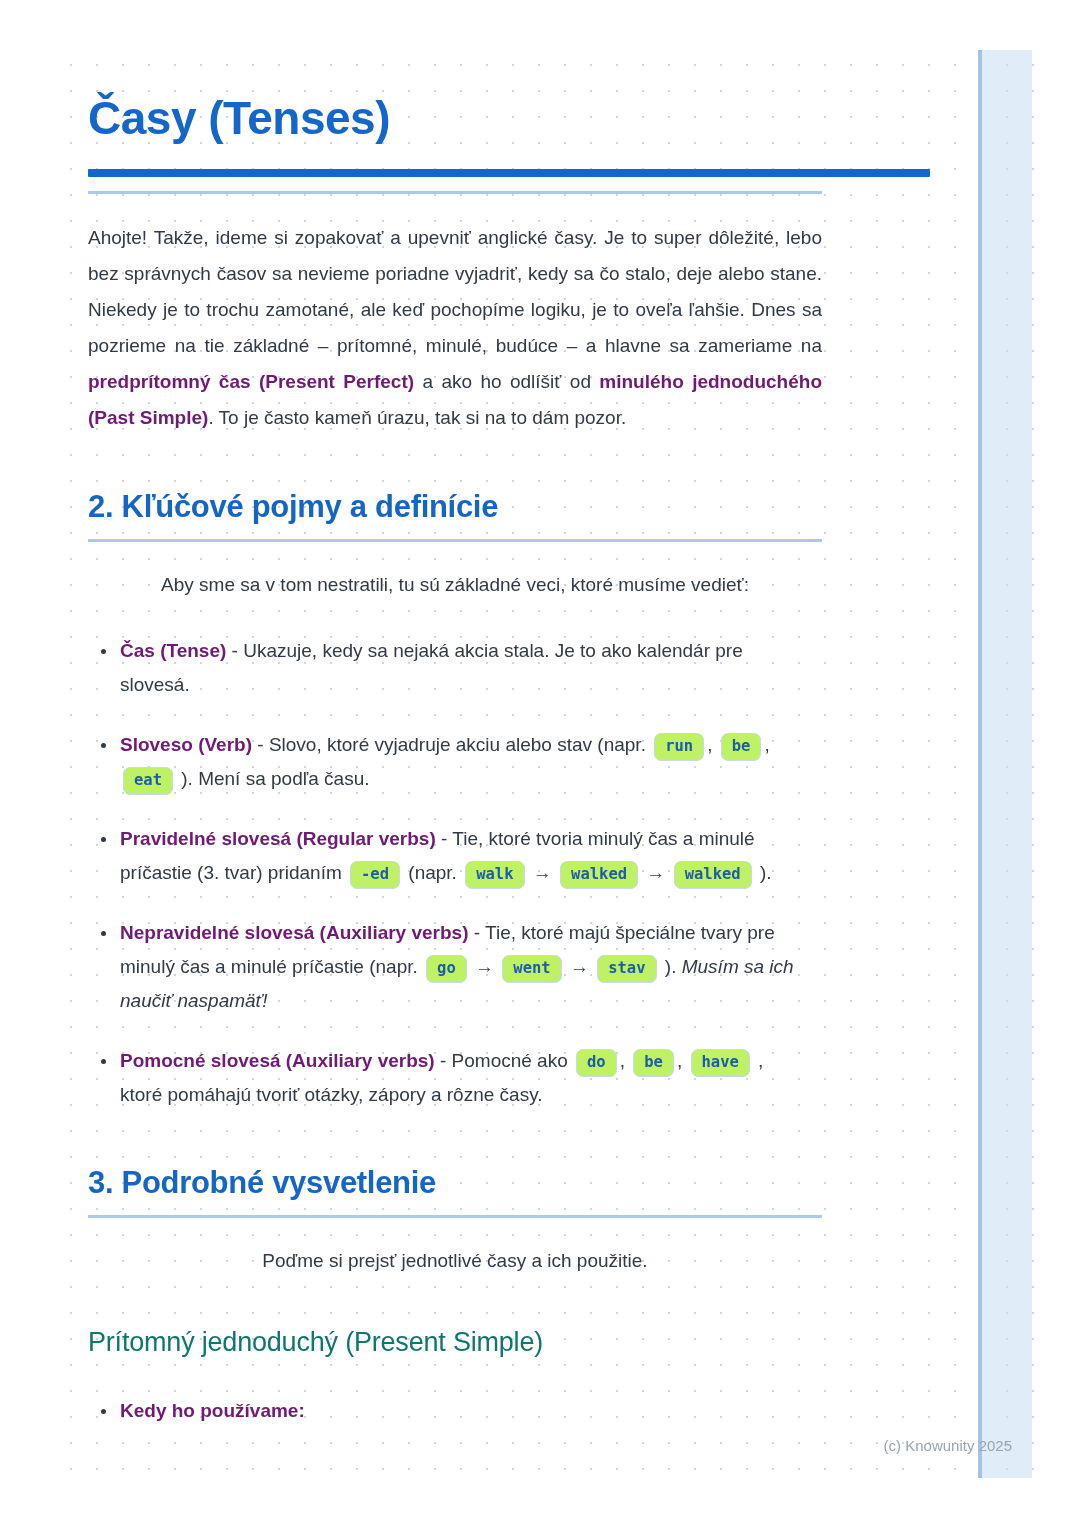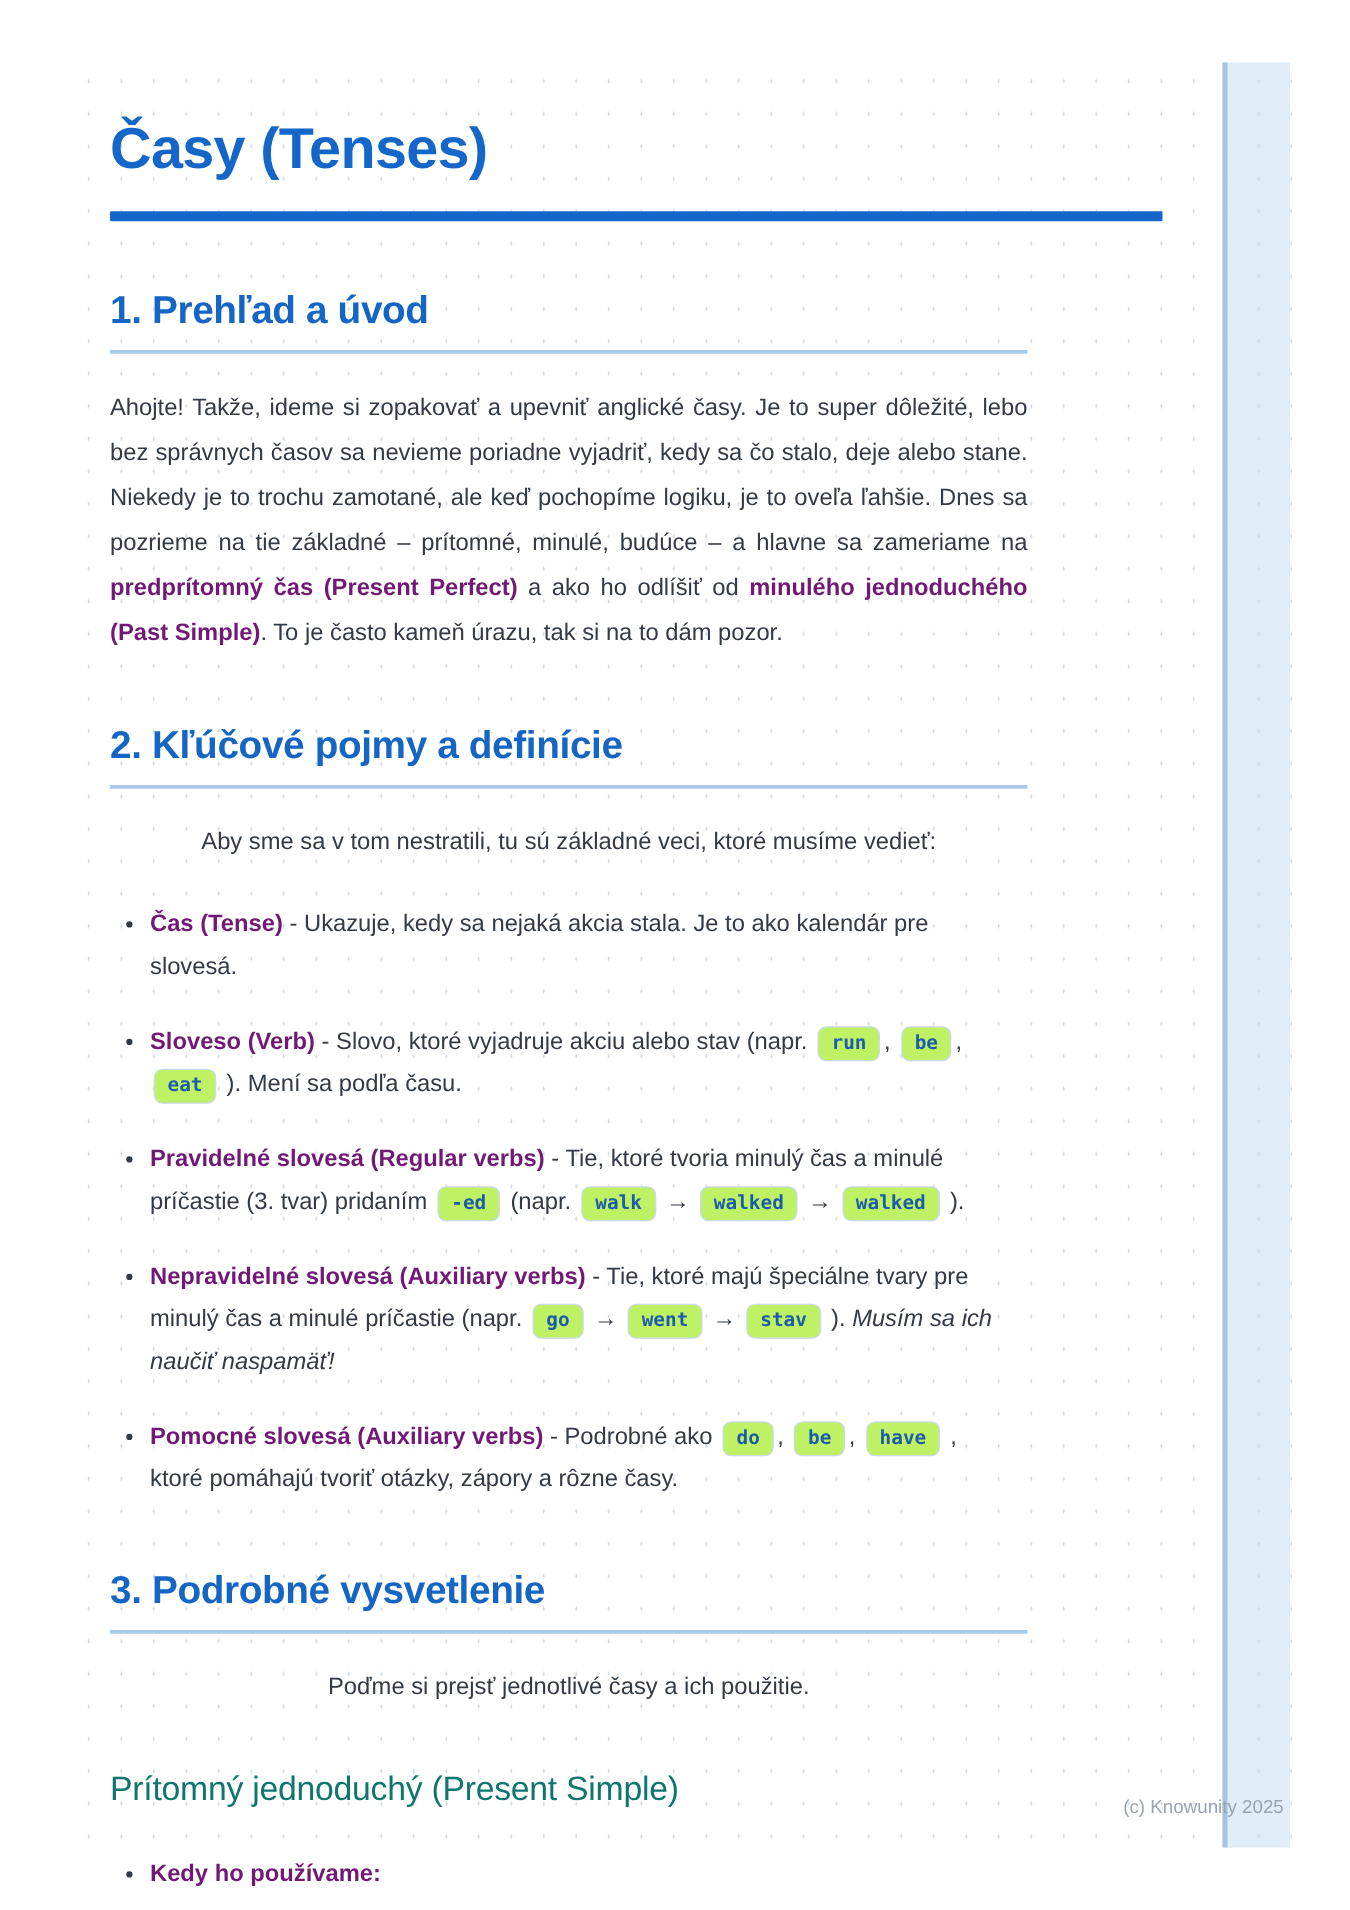--- a/index.html
+++ b/index.html
@@ -42,50 +42,49 @@
   }
   strong{font-weight:700;color:#701a75;}
   em{font-style:italic;}
   .badge{
     display:inline-block;padding:1px 10px 3px 10px;margin:0 3px;border-radius:7px;
     background:#bef264;border:1px solid #c9d9ed;
     font-family:"DejaVu Sans Mono",monospace;font-size:15.5px;font-weight:bold;
     color:#1d5ca9;line-height:22px;white-space:nowrap;vertical-align:baseline;
   }
   .watermark{
-    position:absolute;top:1437px;right:53px;font-size:15px;color:#9aa4b0;z-index:5;margin-left:33px;
+    position:absolute;top:1437px;right:68px;font-size:15px;color:#9aa4b0;z-index:5;margin-left:33px;
   }
 </style>
 </head>
 <body>
 
 <div class="dots-layer"></div>
 <div class="side-strip"></div>
 
 <div class="content">
 
   <h1 class="page-title">Časy (Tenses)</h1>
   <div class="title-rule"></div>
 
   <section>
-    <h2 class="section-heading">1. Prehľad a úvod</h2>
     <div class="section-underline"></div>
     <p class="body-par"><span>Ahojte! Takže, ideme si zopakovať a upevniť anglické časy. Je to super dôležité, lebo bez správnych časov sa nevieme poriadne vyjadriť, kedy sa čo stalo, deje alebo stane. Niekedy je to trochu zamotané, ale keď pochopíme logiku, je to oveľa ľahšie. Dnes sa pozrieme na tie základné – prítomné, minulé, budúce – a hlavne sa zameriame na </span><strong>predprítomný čas (Present Perfect)</strong><span> a ako ho odlíšiť od </span><strong>minulého jednoduchého (Past Simple)</strong><span>. To je často kameň úrazu, tak si na to dám pozor.</span></p>
   </section>
 
   <section>
     <h2 class="section-heading">2. Kľúčové pojmy a definície</h2>
     <div class="section-underline"></div>
     <p class="body-line">Aby sme sa v tom nestratili, tu sú základné veci, ktoré musíme vedieť:</p>
     <ul class="bullet-list">
       <li><strong>Čas (Tense)</strong><span> - Ukazuje, kedy sa nejaká akcia stala. Je to ako kalendár pre slovesá.</span></li>
       <li><strong>Sloveso (Verb)</strong><span> - Slovo, ktoré vyjadruje akciu alebo stav (napr. </span><span class="badge">run</span><span>, </span><span class="badge">be</span><span>, </span><span class="badge">eat</span><span> ). Mení sa podľa času.</span></li>
       <li><strong>Pravidelné slovesá (Regular verbs)</strong><span> - Tie, ktoré tvoria minulý čas a minulé príčastie (3. tvar) pridaním </span><span class="badge">-ed</span><span> (napr. </span><span class="badge">walk</span><span> → </span><span class="badge">walked</span><span> → </span><span class="badge">walked</span><span> ).</span></li>
       <li><strong>Nepravidelné slovesá (Auxiliary verbs)</strong><span> - Tie, ktoré majú špeciálne tvary pre minulý čas a minulé príčastie (napr. </span><span class="badge">go</span><span> → </span><span class="badge">went</span><span> → </span><span class="badge">stav</span><span> ). </span><em>Musím sa ich naučiť naspamäť!</em></li>
-      <li><strong>Pomocné slovesá (Auxiliary verbs)</strong><span> - Podrobné ako </span><span class="badge">do</span><span>, </span><span class="badge">be</span><span>, </span><span class="badge">have</span><span> , ktoré pomáhajú tvoriť otázky, zápory a rôzne časy.</span></li>
+      <li><strong>Pomocné slovesá (Auxiliary verbs)</strong><span> - Pomocné ako </span><span class="badge">do</span><span>, </span><span class="badge">be</span><span>, </span><span class="badge">have</span><span> , ktoré pomáhajú tvoriť otázky, zápory a rôzne časy.</span></li>
     </ul>
   </section>
 
   <section>
     <h2 class="section-heading">3. Podrobné vysvetlenie</h2>
     <div class="section-underline"></div>
     <p class="body-line">Poďme si prejsť jednotlivé časy a ich použitie.</p>
     <h3 class="sub-heading">Prítomný jednoduchý (Present Simple)</h3>
     <ul class="bullet-list">
       <li><strong>Kedy ho používame:</strong></li>

